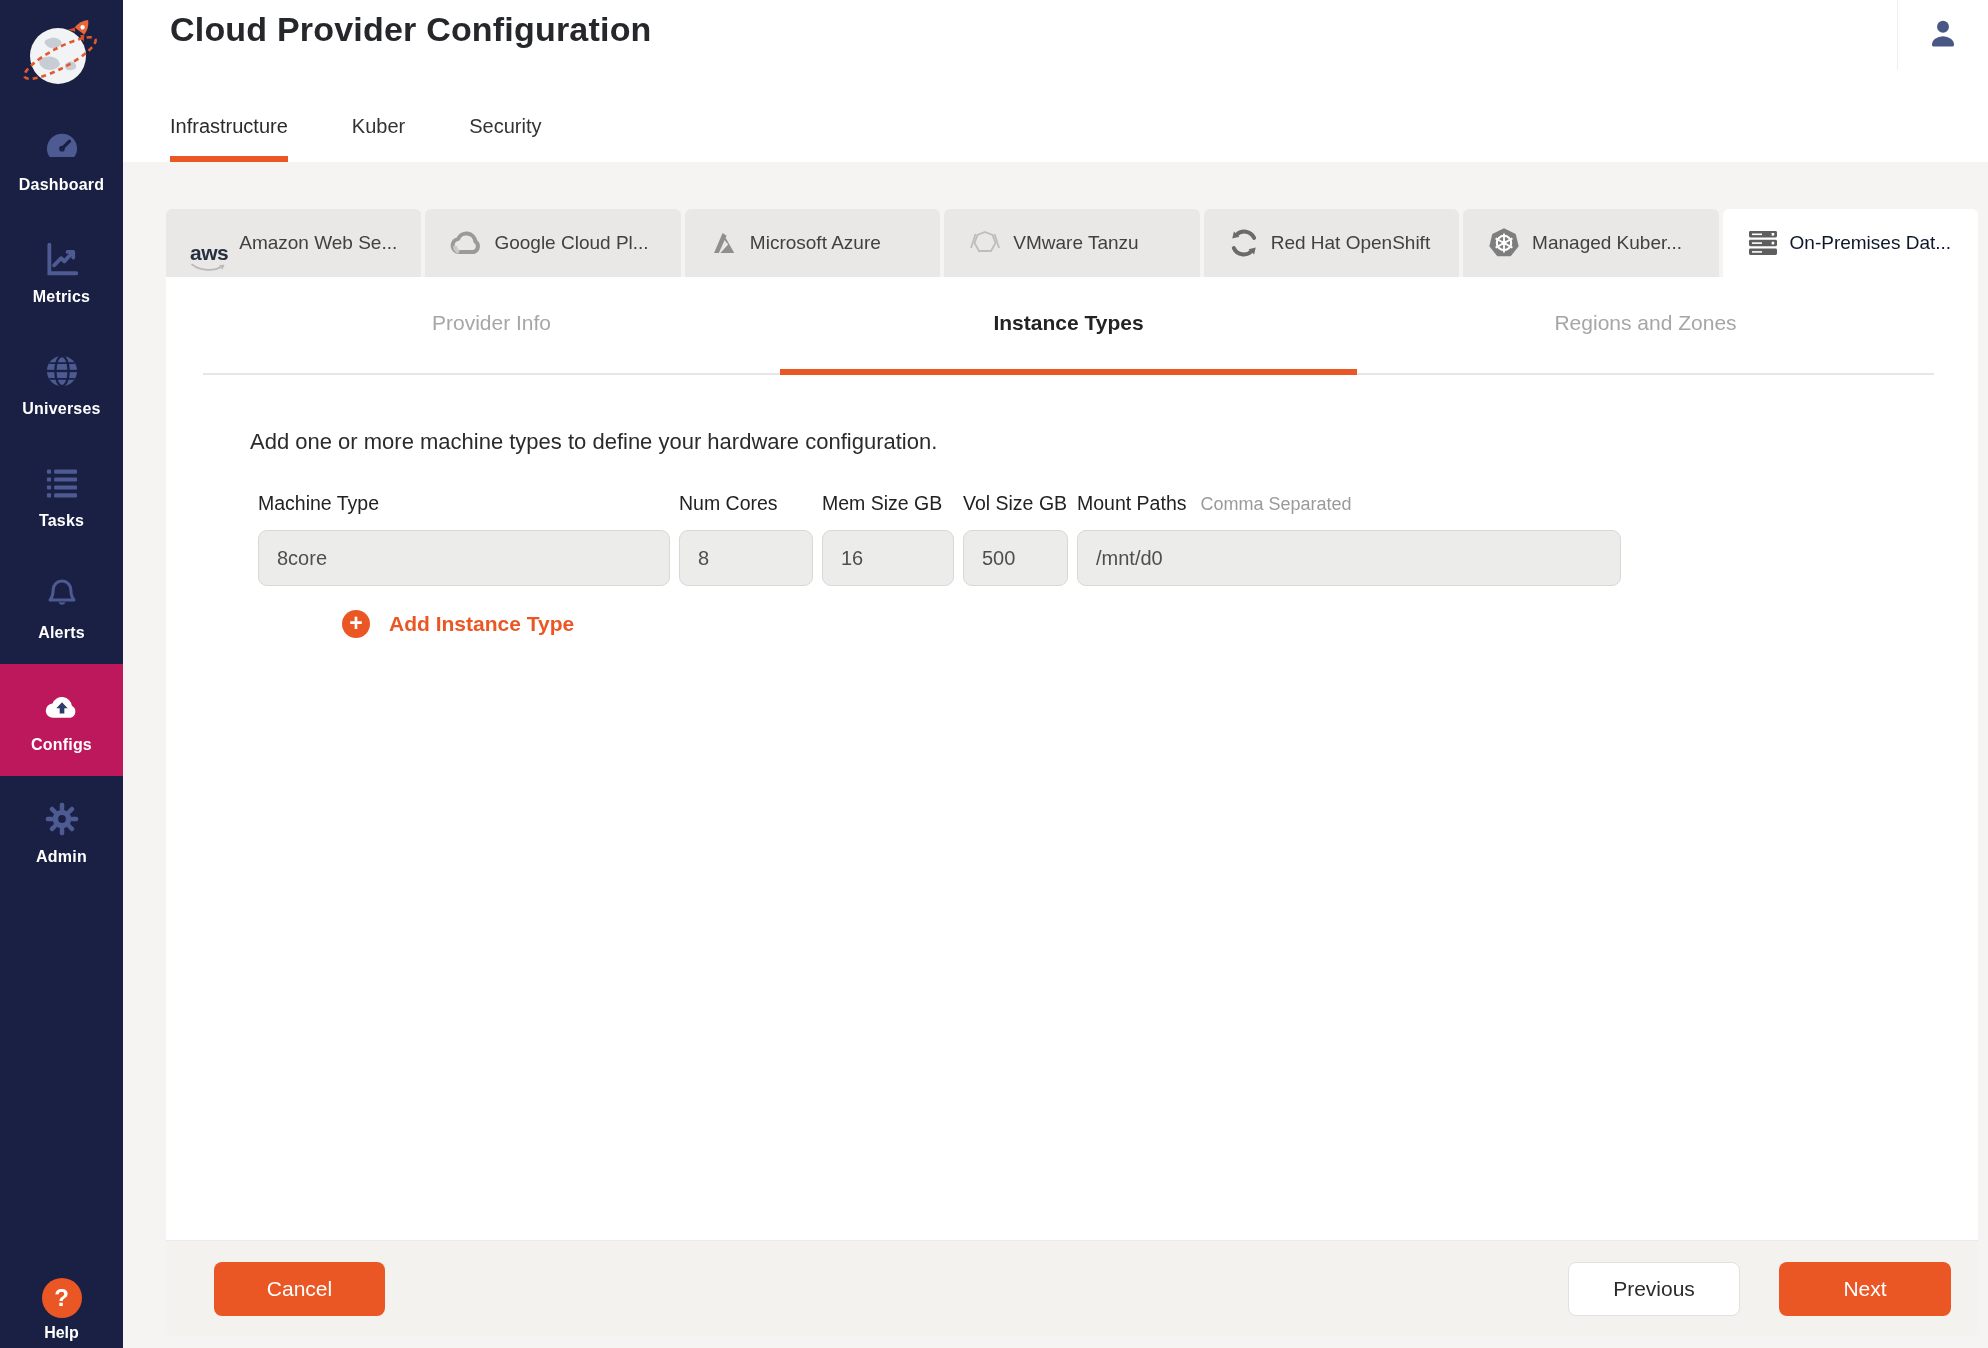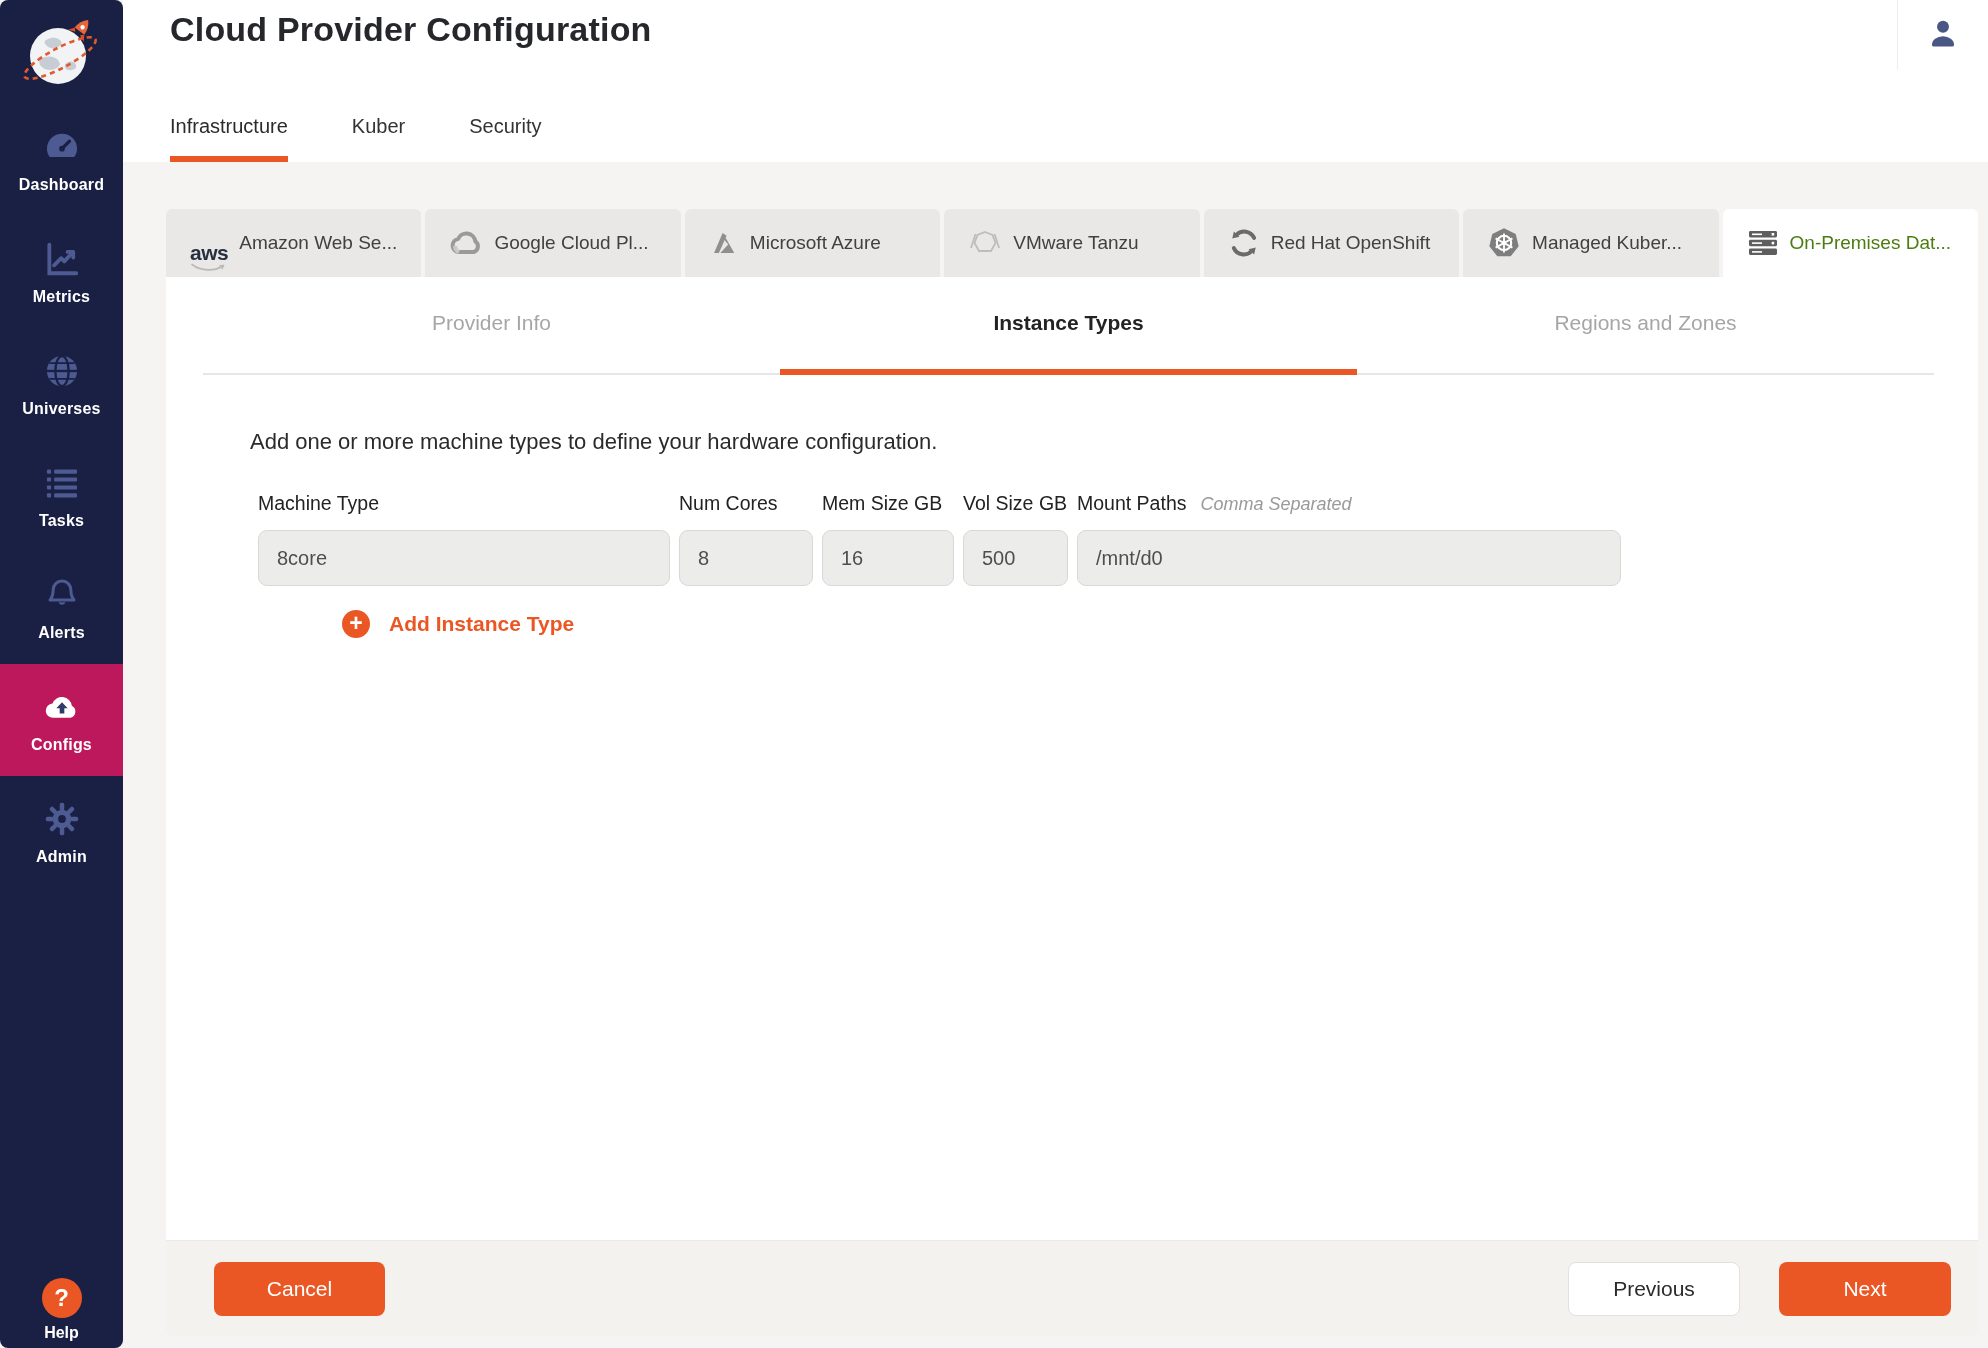--- a/index.html
+++ b/index.html
@@ -9,21 +9,21 @@
     background:#f6f5f3;
     color:#2b2b2b;
     overflow:hidden;
   }
   .app { position:relative; width:1988px; height:1348px; display:flex; }
 
   
   .sidebar {
     width:123px; min-width:123px; height:1348px;
     background:#1a2044;
-    display:flex; flex-direction:column; align-items:stretch;border-radius:8px;
+    display:flex; flex-direction:column; align-items:stretch;
   }
   .logo-box { height:104px; display:flex; align-items:center; justify-content:center; padding-top:6px; }
   .nav-item {
     height:112px; display:flex; flex-direction:column;
     align-items:center; justify-content:center; gap:9px;
     cursor:pointer;
   }
   .nav-item .nav-label { color:#ffffff; font-size:16px; font-weight:600; letter-spacing:.2px; }
   .nav-item.active { background:#be185d; }
   .nav-icon { width:40px; height:40px; display:flex; align-items:center; justify-content:center; }
@@ -59,21 +59,21 @@
 
   
   .provider-tabs { display:flex; gap:4px; width:1812px; }
   .provider-tab {
     flex:1; height:68px; background:#e9e8e6;
     border-radius:6px 6px 0 0;
     display:flex; align-items:center; justify-content:flex-start;
     padding-left:24px; gap:11px;
     font-size:19px; color:#414141; cursor:pointer; white-space:nowrap; overflow:hidden;
   }
-  .provider-tab.active { background:#ffffff; color:#4d7c0f; }
+  .provider-tab.active { background:#ffffff; color:#0f172a; }
   .ptab-icon { display:flex; align-items:center; justify-content:center; flex:0 0 auto; }
   .aws-wrap { display:flex; flex-direction:column; line-height:1;margin-top:28px; }
   .aws-text { font-weight:700; font-size:21px; color:#27303f; letter-spacing:-.5px; }
 
   
   .card { width:1812px; background:#ffffff; height:963px; position:relative; }
   .subtabs { display:flex; margin:0 44px 15px 37px; }
   .subtab {
     flex:1; text-align:center; font-size:21px; color:#a6a6a6;
     padding:34px 0 38px 0; cursor:pointer;
@@ -82,21 +82,21 @@
   .subtab.active { color:#232323; font-weight:700; border-bottom:none; }
   .subtab.active::after {
     content:""; position:absolute; left:0; right:0; bottom:0; height:6px; background:#eb5724;
   }
   .desc { margin:54px 0 0 84px; font-size:22px; color:#2b2b2b; }
 
   .form-row { display:flex; gap:9px; margin:37px 0 0 92px; align-items:flex-start; }
   .field { display:flex; flex-direction:column; }
   .field-label-row { display:flex; align-items:baseline; gap:14px; margin-bottom:15px; white-space:nowrap; }
   .field-label { font-size:19.5px; font-weight:500; color:#222; }
-  .field-hint { font-size:18px; font-style:italic; color:#9a9a9a; }
+  .field-hint { font-size:18px; color:#9a9a9a; }
   .field input {
     height:56px; border:1px solid #d8d8d6; border-radius:9px;
     background:#ececeb; font-family:"Liberation Sans", sans-serif;
     font-size:20px; color:#4f4f4f; padding:0 18px; outline:none;
   }
   .w-machine { width:412px; }
   .w-cores  { width:134px; }
   .w-mem    { width:132px; }
   .w-vol    { width:105px; }
   .w-mount  { width:544px; }

